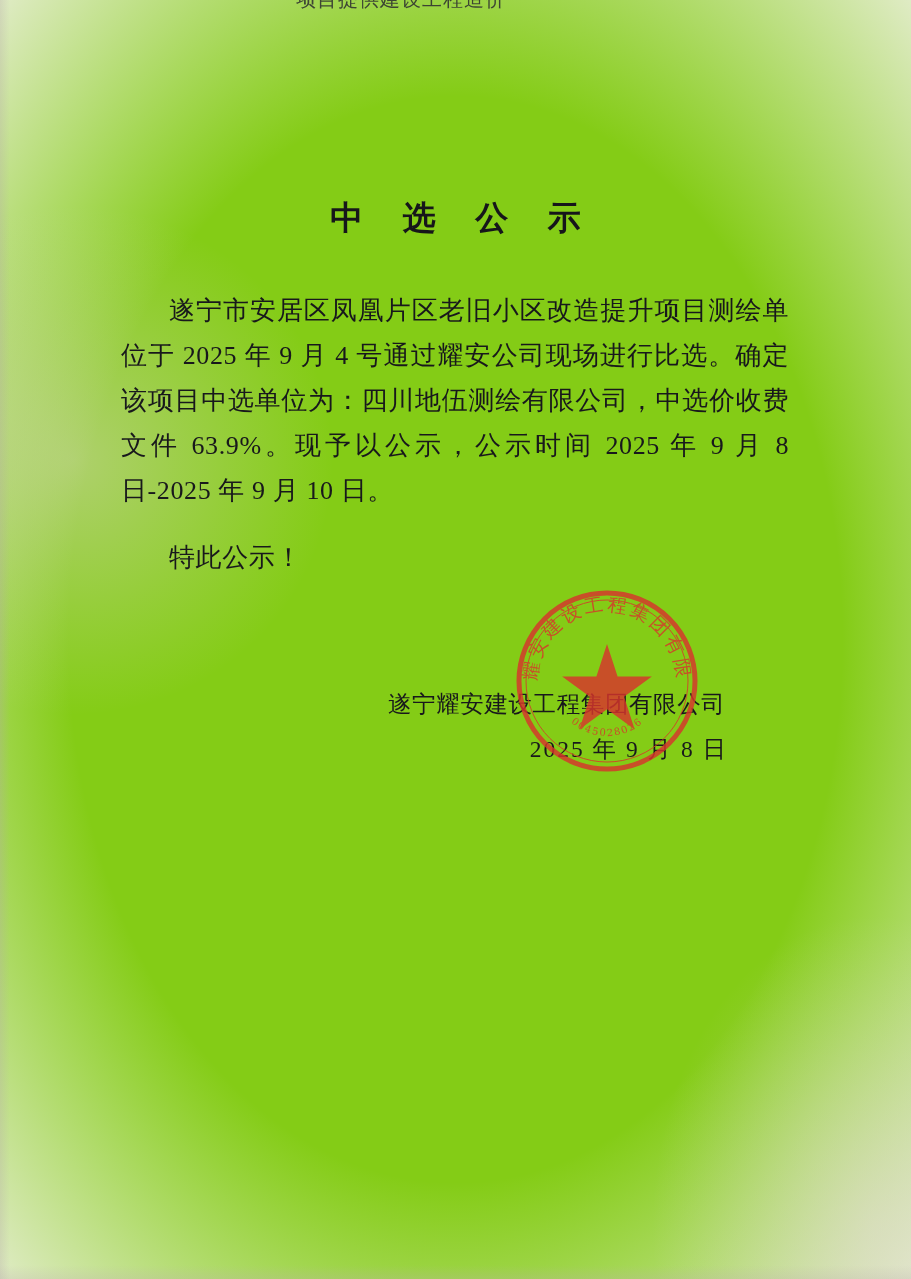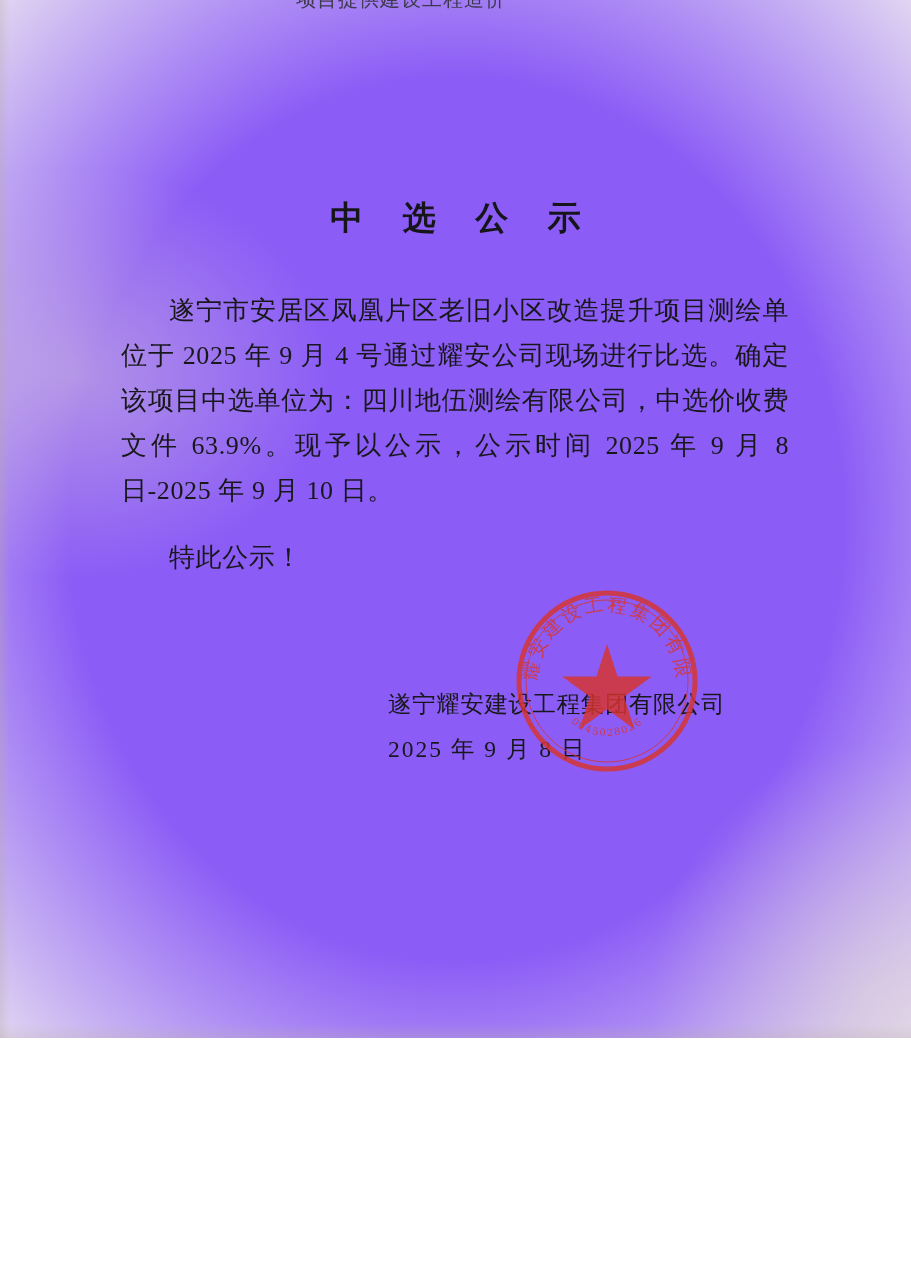--- a/index.html
+++ b/index.html
@@ -6,22 +6,22 @@
     margin: 0;
     padding: 0;
     background: #ffffff;
   }
   body {
     font-family: "Liberation Serif", "DejaVu Serif", serif;
   }
   .page {
     position: relative;
     width: 911px;
-    height: 1038px;
-    background: #8b5cf6;
+    height: 1279px;
+    background: #84cc16;
     overflow: hidden;
   }
   
   .paper-tint {
     position: absolute;
     inset: 0;
     background:
       radial-gradient(ellipse at 8% 36%, rgba(226,214,214,0.45) 0%, rgba(255,255,255,0) 22%),
       radial-gradient(ellipse at 96% 96%, rgba(226,216,212,0.5) 0%, rgba(255,255,255,0) 18%),
       radial-gradient(ellipse at 50% 50%, rgba(255,255,255,0) 60%, rgba(246,243,240,0.8) 100%);
@@ -93,21 +93,23 @@
     position: absolute;
     top: 682px;
     left: 388px;
     width: 340px;
     font-size: 23.5px;
     line-height: 45px;
     color: #18181c;
     letter-spacing: 0.6px;
   }
   .sig-date {
+    margin-left: 12px;
     letter-spacing: 2px;
+    text-align: right;
   }
 
   
   .seal {
     position: absolute;
     left: 512px;
     top: 586px;
     width: 190px;
     height: 190px;
     pointer-events: none;

